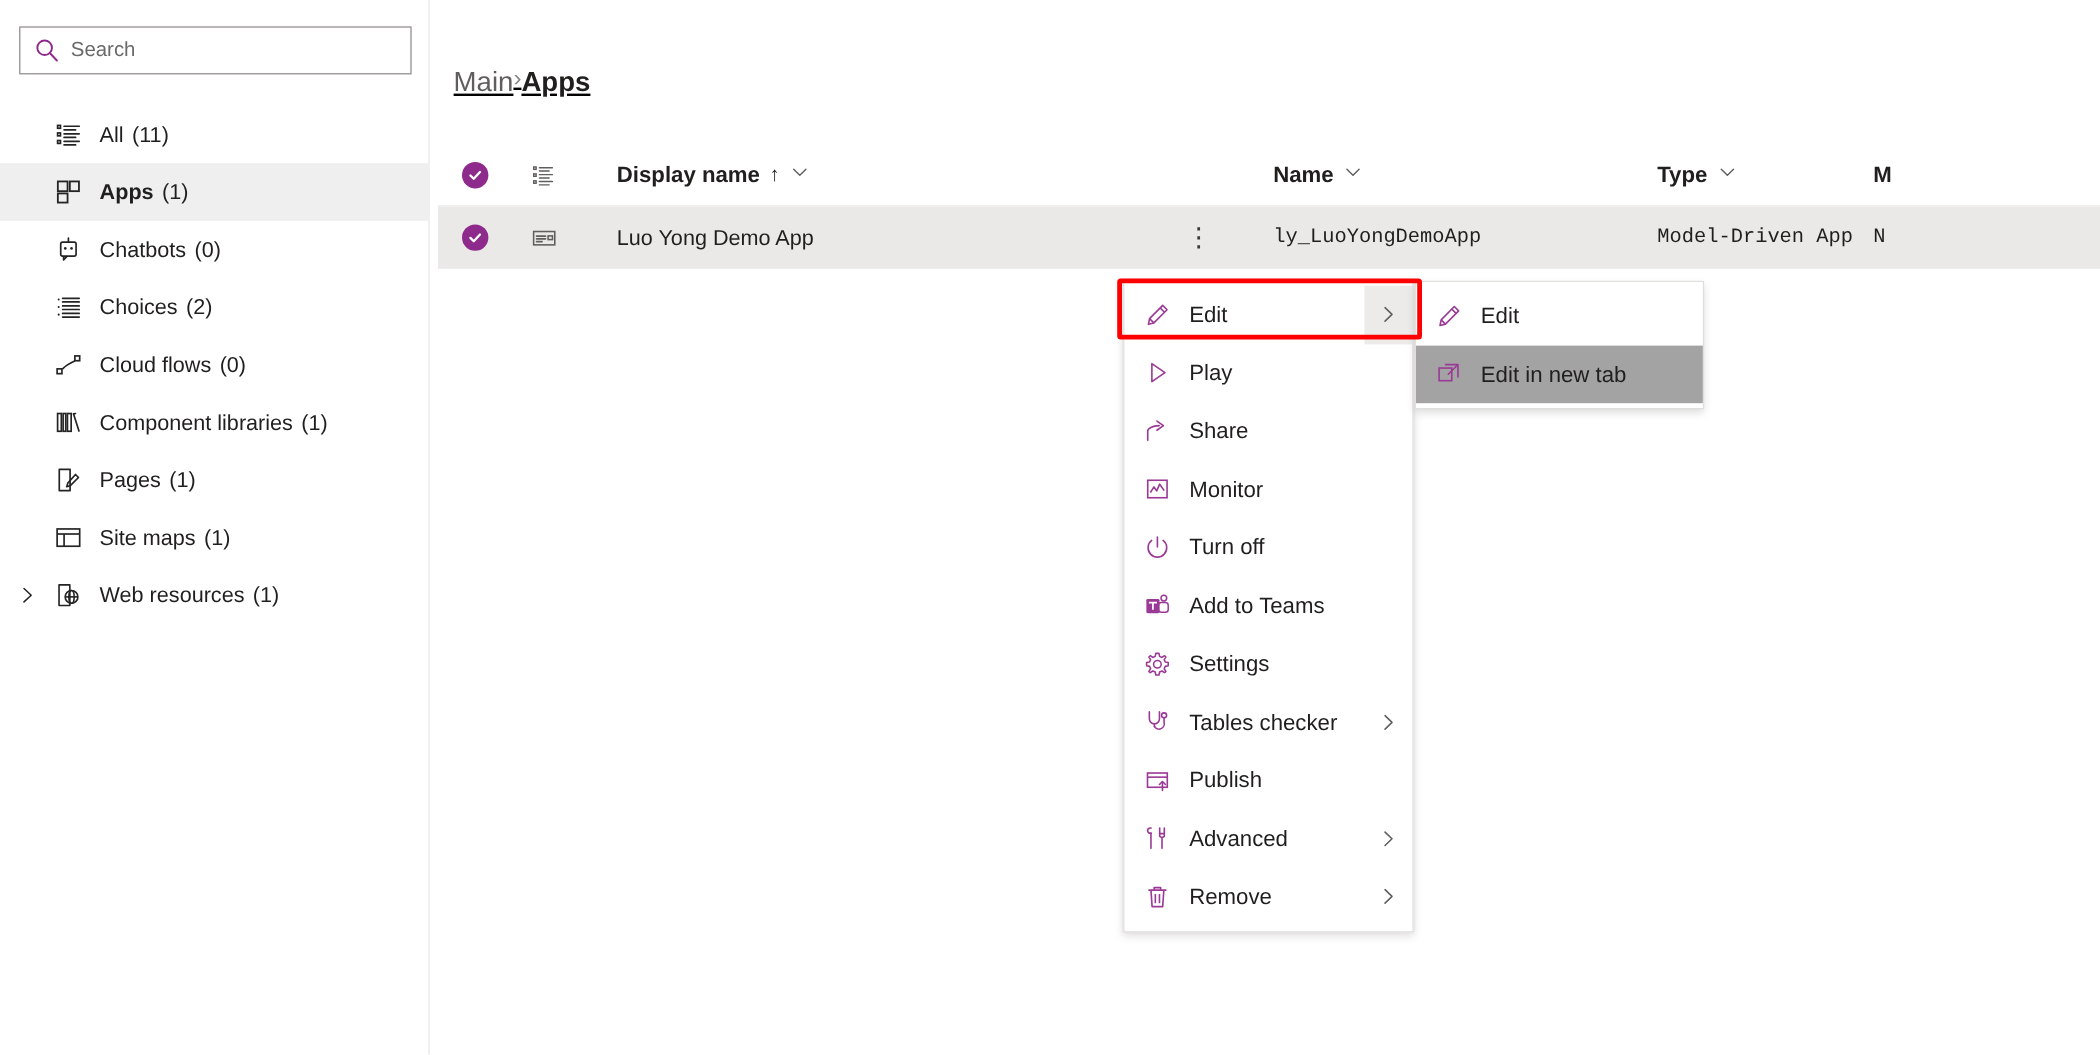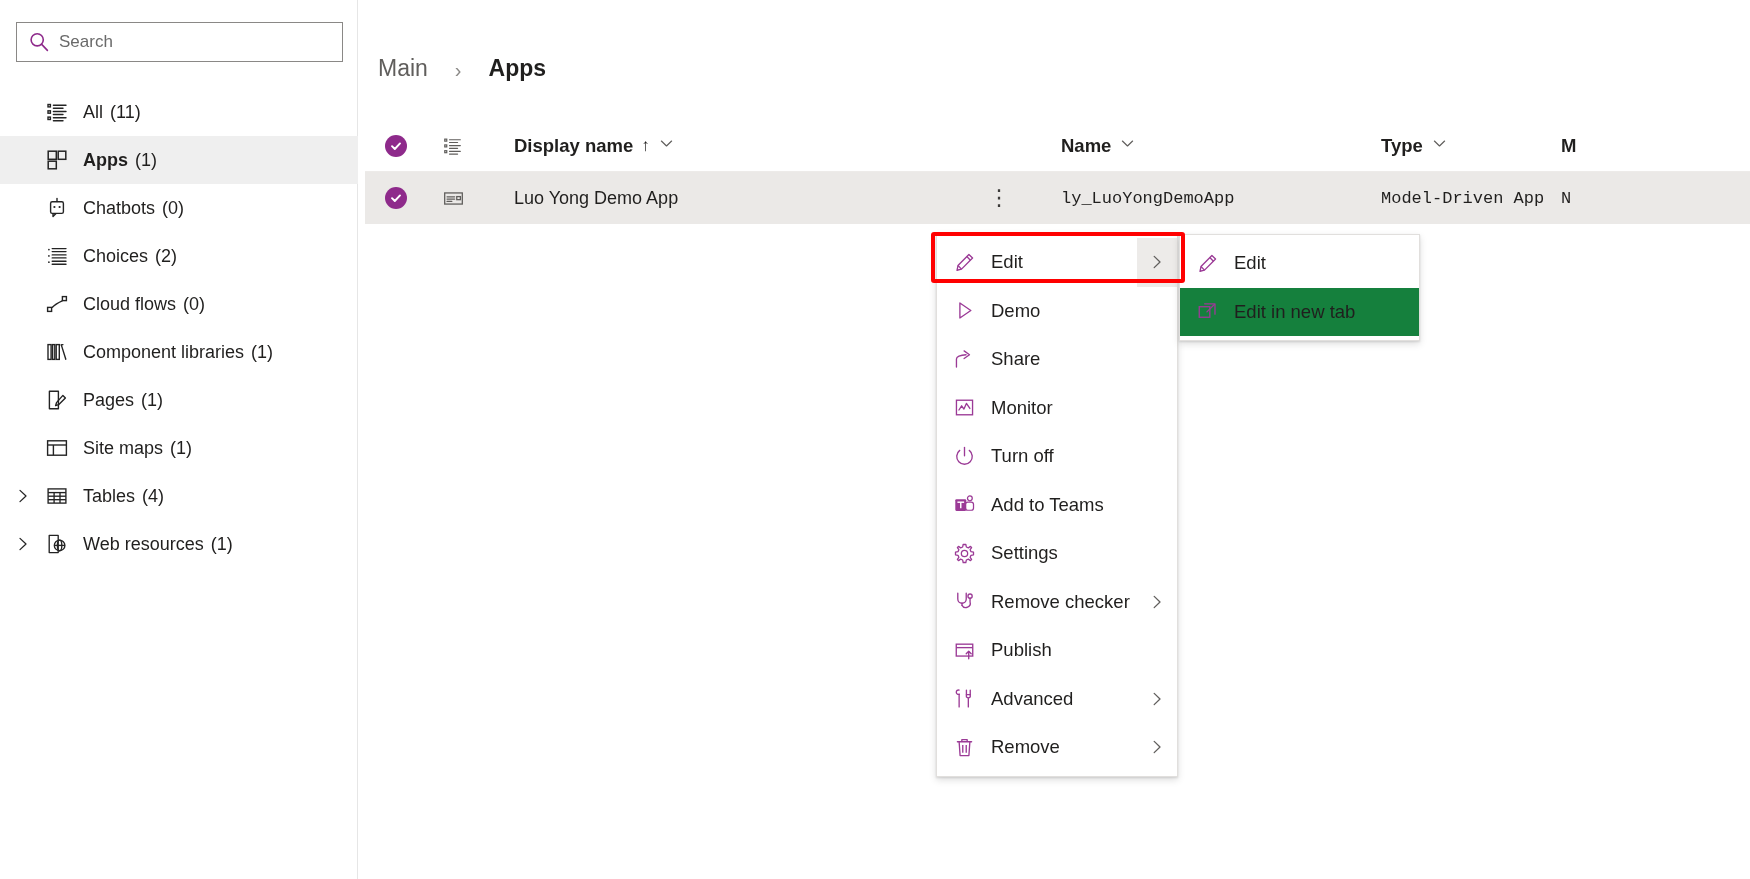--- a/index.html
+++ b/index.html
@@ -61,22 +61,23 @@
     font-size: 18px; color: #201f1e; white-space: nowrap;
   }
   .nav-item.selected .nav-label { font-weight: 600; }
   .nav-count { font-size: 18px; color: #201f1e; margin-left: 7px; }
 
   
   #main { position: absolute; left: 359px; top: 0; right: 0; bottom: 0; background: #fff; }
 
   .breadcrumb {
     position: absolute; left: 19px; top: 55px;
-    display: flex; align-items: flex-end; gap: 27px;
+    display: flex; align-items: flex-start; gap: 0;
     font-size: 23px;
+    text-decoration: underline;
   }
   .bc-main { color: #605e5c; cursor: pointer; }
   .bc-sep { color: #8a8886; font-size: 20px; }
   .bc-current { color: #201f1e; font-weight: bold; }
 
   
   .table { position: absolute; left: 6px; top: 120px; right: 0; }
   .thead {
     position: relative; height: 52px;
     border-bottom: 1px solid #edebe9;
@@ -161,21 +162,21 @@
     background: #ffffff;
     border: 1px solid #e1dfdd;
     box-shadow: 0 3.2px 7.2px rgba(0,0,0,.132), 0 .6px 1.8px rgba(0,0,0,.108);
     padding: 4px 0;
     z-index: 45;
   }
   .sub-item {
     height: 48.5px; display:flex; align-items:center;
     padding-left: 14px; cursor: pointer;
   }
-  .sub-item.active { background: #15803d; }
+  .sub-item.active { background: #a3a3a3; }
   .sub-item .m-icon { width:26px; height:26px; flex:0 0 26px; margin-right:14px;
                       display:flex; align-items:center; justify-content:center; }
 
   svg { overflow: visible; }
 </style>
 </head>
 <body>
 
 <div id="root">
 
@@ -297,39 +298,20 @@
           <svg width="24" height="24" viewBox="0 0 24 24" fill="none" stroke="#242424" stroke-width="1.4">
             <rect x="2.6" y="4.8" width="18.8" height="14.4"></rect>
             <line x1="2.6" y1="9" x2="21.4" y2="9"></line>
             <line x1="8.4" y1="9" x2="8.4" y2="19.2"></line>
           </svg>
         </span>
         <span class="nav-label">Site maps</span>
         <span class="nav-count">(1)</span>
       </div>
 
-      <div class="nav-item">
-        <span class="chev">
-          <svg width="18" height="18" viewBox="0 0 18 18" fill="none" stroke="#242424" stroke-width="1.25">
-            <polyline points="6,3.4 12,9 6,14.6" stroke-linecap="round" stroke-linejoin="round"></polyline>
-          </svg>
-        </span>
-        <span class="nav-icon">
-          <svg width="24" height="24" viewBox="0 0 24 24" fill="none" stroke="#242424" stroke-width="1.35">
-            <rect x="3.1" y="4.9" width="17.8" height="14.2"></rect>
-            <line x1="3.1" y1="8.6" x2="20.9" y2="8.6"></line>
-            <line x1="3.1" y1="12.2" x2="20.9" y2="12.2"></line>
-            <line x1="3.1" y1="15.7" x2="20.9" y2="15.7"></line>
-            <line x1="9.1" y1="8.6" x2="9.1" y2="19.1"></line>
-            <line x1="15.0" y1="8.6" x2="15.0" y2="19.1"></line>
-          </svg>
-        </span>
-        <span class="nav-label">Tables</span>
-        <span class="nav-count">(4)</span>
-      </div>
 
       <div class="nav-item">
         <span class="chev">
           <svg width="18" height="18" viewBox="0 0 18 18" fill="none" stroke="#242424" stroke-width="1.25">
             <polyline points="6,3.4 12,9 6,14.6" stroke-linecap="round" stroke-linejoin="round"></polyline>
           </svg>
         </span>
         <span class="nav-icon">
           <svg width="24" height="24" viewBox="0 0 24 24" fill="none" stroke="#242424" stroke-width="1.35">
             <path d="M4.2 3.4 L13.2 3.4 L13.2 20.6 L4.2 20.6 Z" stroke-linejoin="round"></path>
@@ -467,21 +449,21 @@
         </svg>
       </span>
     </div>
 
     <div class="menu-item">
       <span class="m-icon">
         <svg width="23" height="23" viewBox="0 0 24 24" fill="none" stroke="#9b3a96" stroke-width="1.4">
           <polygon points="7.2,4.2 18.6,12 7.2,19.8" stroke-linejoin="round"></polygon>
         </svg>
       </span>
-      <span class="menu-label">Demo</span>
+      <span class="menu-label">Play</span>
     </div>
 
     <div class="menu-item">
       <span class="m-icon">
         <svg width="23" height="23" viewBox="0 0 24 24" fill="none" stroke="#9b3a96" stroke-width="1.4">
           <path d="M3.6 19.8 L3.6 11.6 C 3.6 9.4 7.4 7.2 13.6 7.0" stroke-linejoin="round" stroke-linecap="round"></path>
           <polyline points="11.6,3.0 17.2,7.0 11.6,11.0" stroke-linejoin="round" stroke-linecap="round"></polyline>
         </svg>
       </span>
       <span class="menu-label">Share</span>
@@ -532,21 +514,21 @@
 
     <div class="menu-item">
       <span class="m-icon">
         <svg width="23" height="23" viewBox="0 0 24 24" fill="none" stroke="#9b3a96" stroke-width="1.4">
           <path d="M5.0 3.4 L5.0 9.4 A 4.4 4.4 0 0 0 13.8 9.4 L13.8 3.4" stroke-linecap="round"></path>
           <line x1="9.4" y1="13.8" x2="9.4" y2="16.0" stroke-linecap="round"></line>
           <circle cx="17.8" cy="6.4" r="2.2"></circle>
           <path d="M17.8 8.6 L17.8 12.4 A 4.6 4.6 0 0 1 9.4 16.0" stroke-linecap="round"></path>
         </svg>
       </span>
-      <span class="menu-label">Remove checker</span>
+      <span class="menu-label">Tables checker</span>
       <span class="menu-sub-chev">
         <svg width="18" height="18" viewBox="0 0 18 18" fill="none" stroke="#605e5c" stroke-width="1.3">
           <polyline points="6.2,3.4 12,9 6.2,14.6" stroke-linecap="round" stroke-linejoin="round"></polyline>
         </svg>
       </span>
     </div>
 
     <div class="menu-item">
       <span class="m-icon">
         <svg width="23" height="23" viewBox="0 0 24 24" fill="none" stroke="#9b3a96" stroke-width="1.4">

